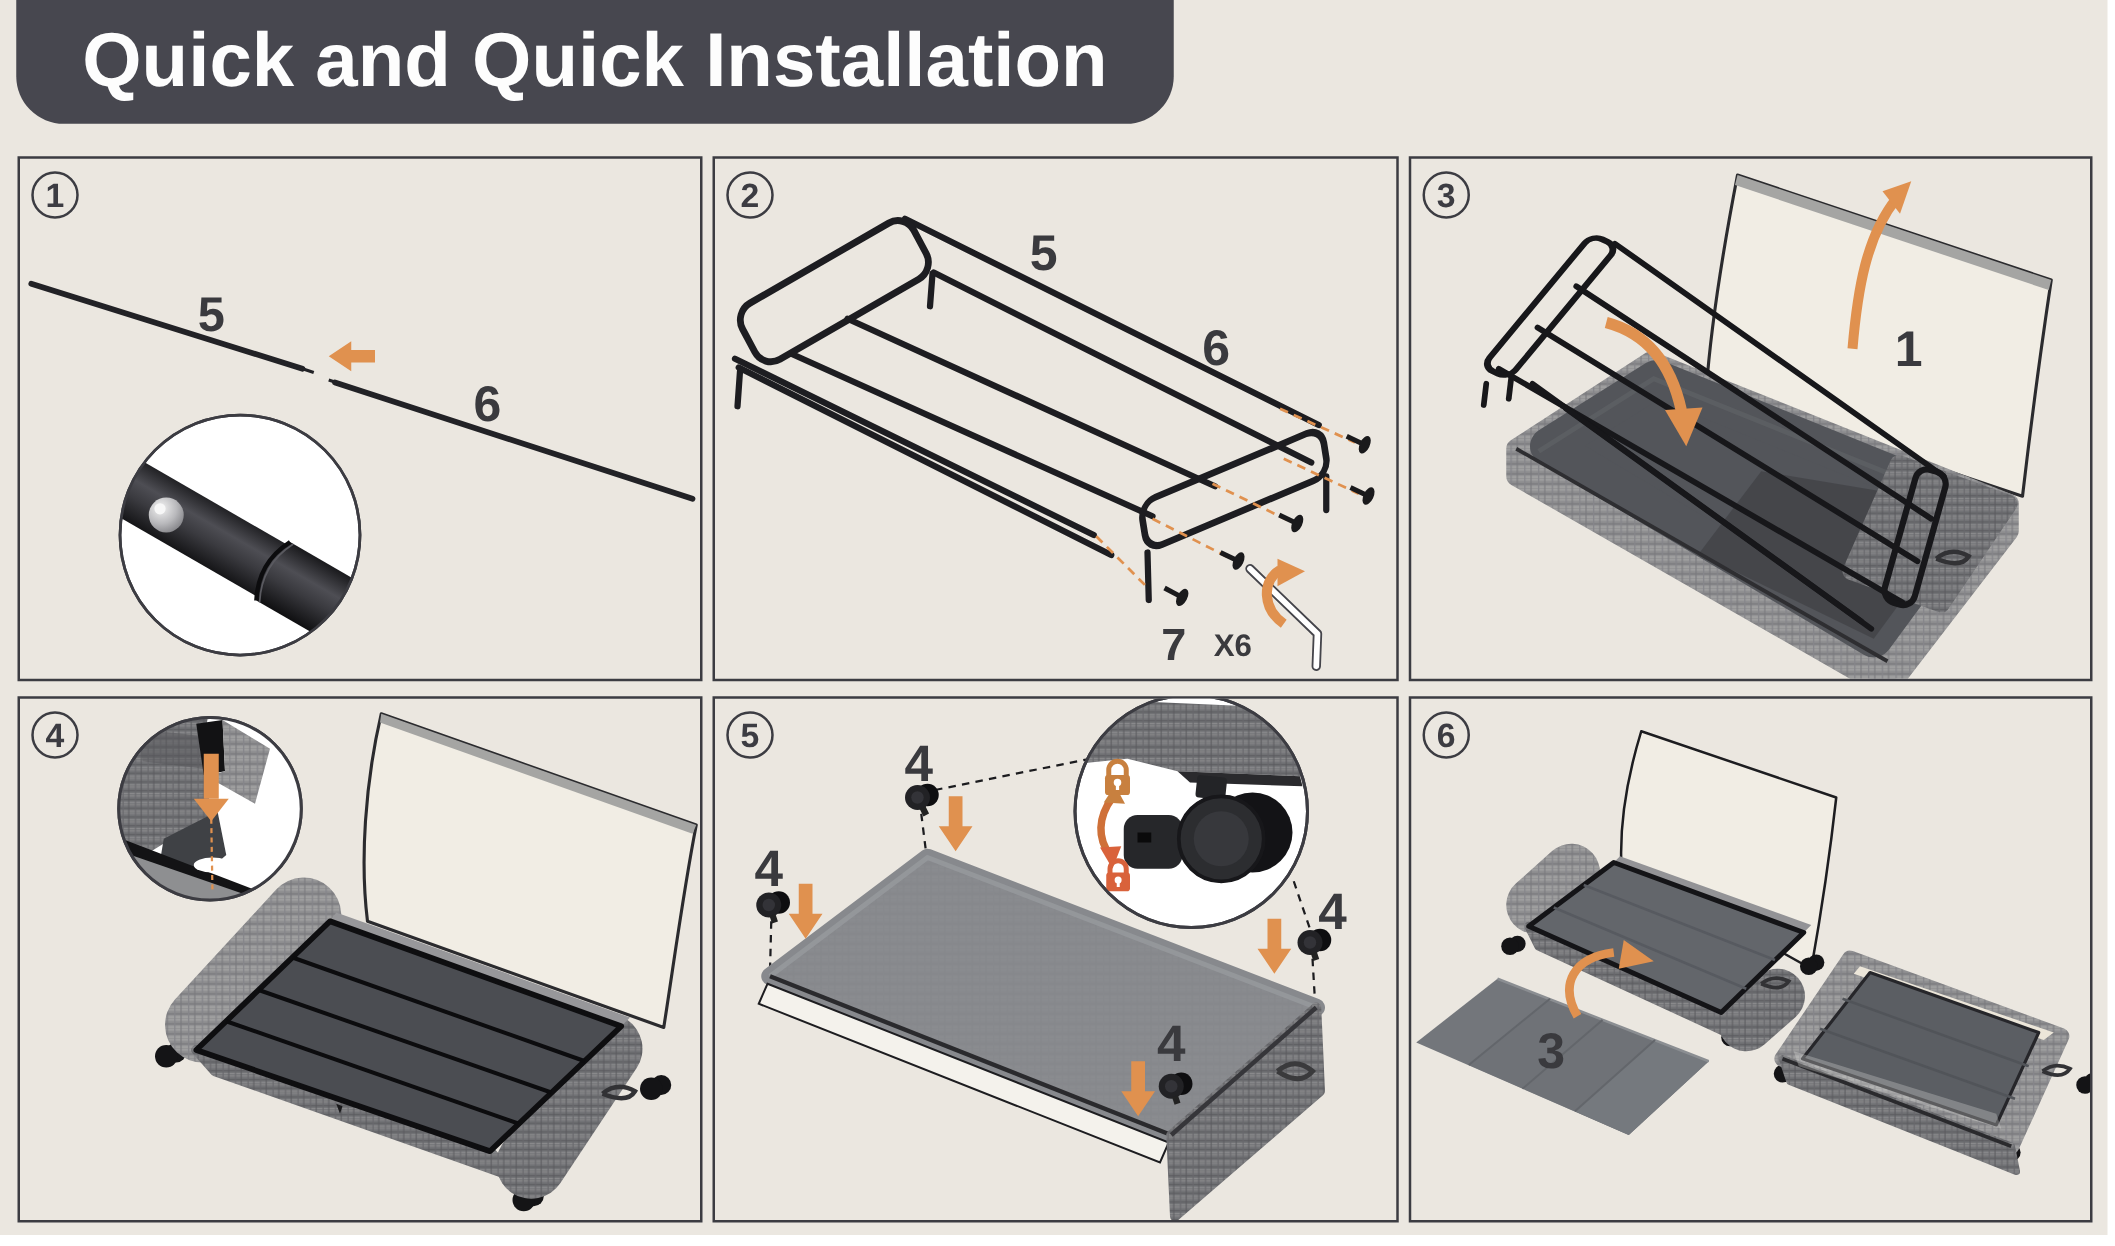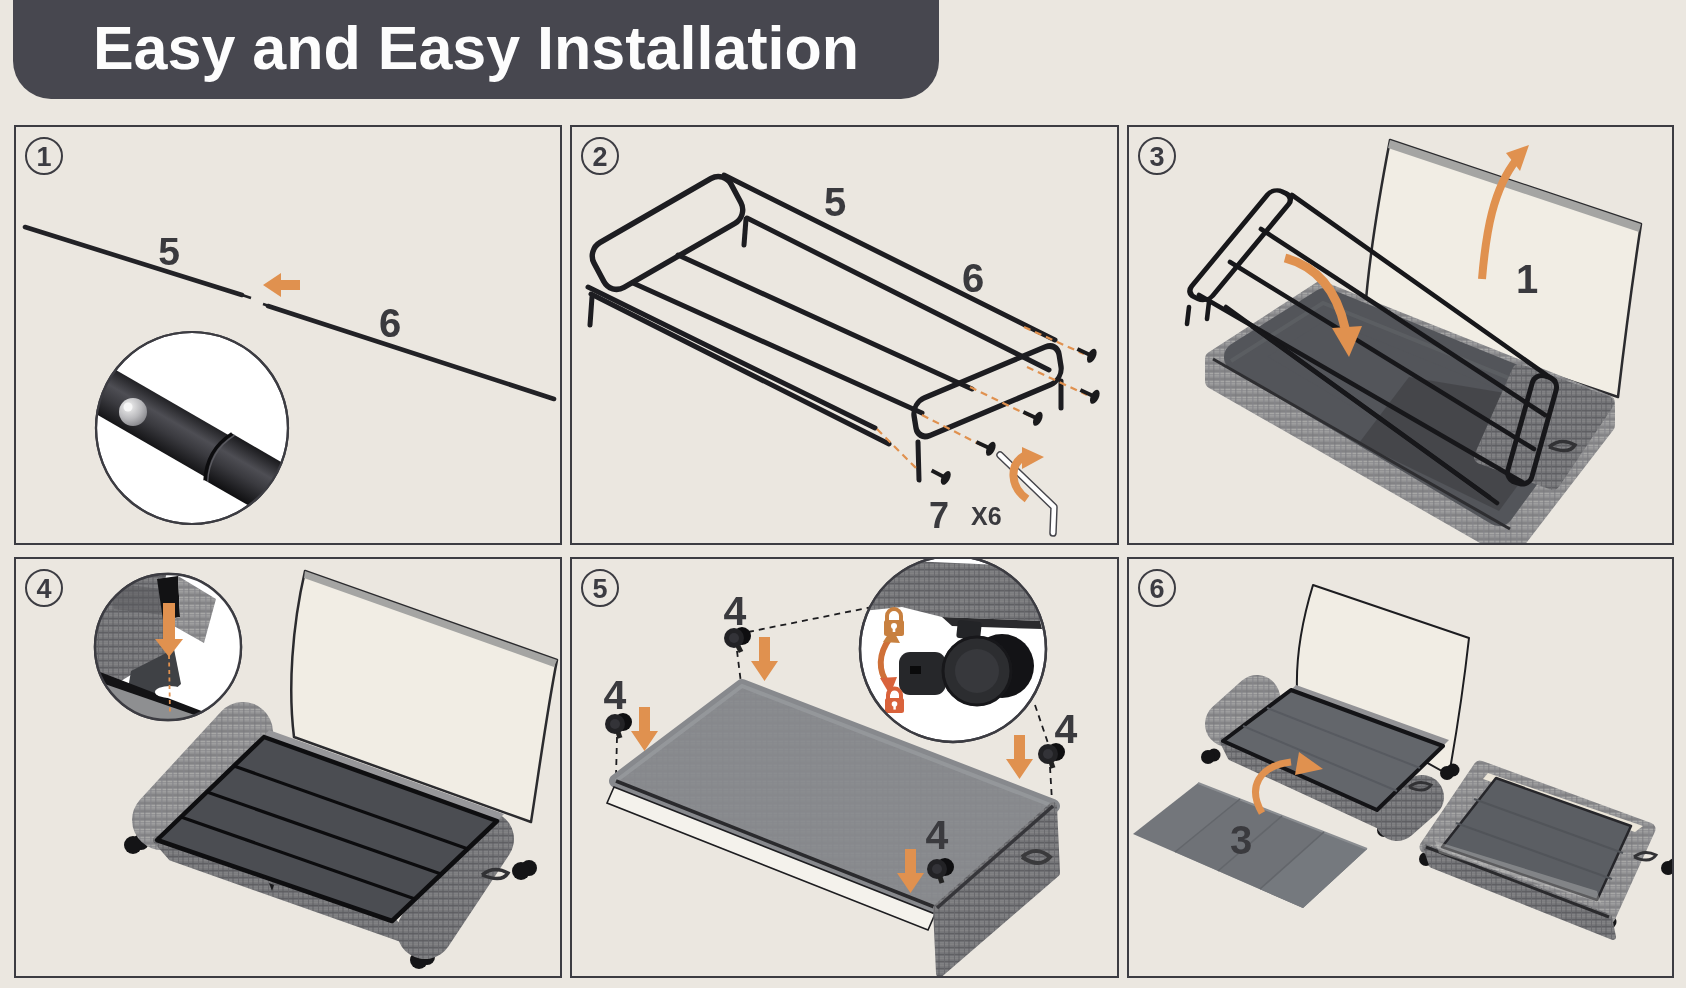--- a/index.html
+++ b/index.html
@@ -35,21 +35,21 @@
         <rect width="10" height="7" fill="#737477"></rect>
         <rect y="0" width="10" height="1.3" fill="#828284"></rect>
         <rect y="3" width="10" height="1.2" fill="#606064"></rect>
         <rect y="5.4" width="10" height="1" fill="#8a8a8c"></rect>
         <rect x="2" width="0.9" height="7" fill="#68686c"></rect>
         <rect x="6.6" width="0.8" height="7" fill="#5a5a5e"></rect>
       </pattern>
     </defs>
   </svg>
   <div id="banner">
-      <span>Easy and Easy Installation</span>
+      <span>Quick and Quick Installation</span>
     </div>
   <div class="panel" id="p1">
       <svg width="544" height="416" viewBox="0 0 544 416">
     <defs>
       <clipPath id="mag1">
             <circle cx="176" cy="301" r="96"></circle>
           </clipPath>
       <linearGradient id="tube1" x1="0" y1="-26" x2="0" y2="26" gradientUnits="userSpaceOnUse">
         <stop offset="0" stop-color="#1c1c1f"></stop>
             <stop offset="0.35" stop-color="#4e4e54"></stop>

